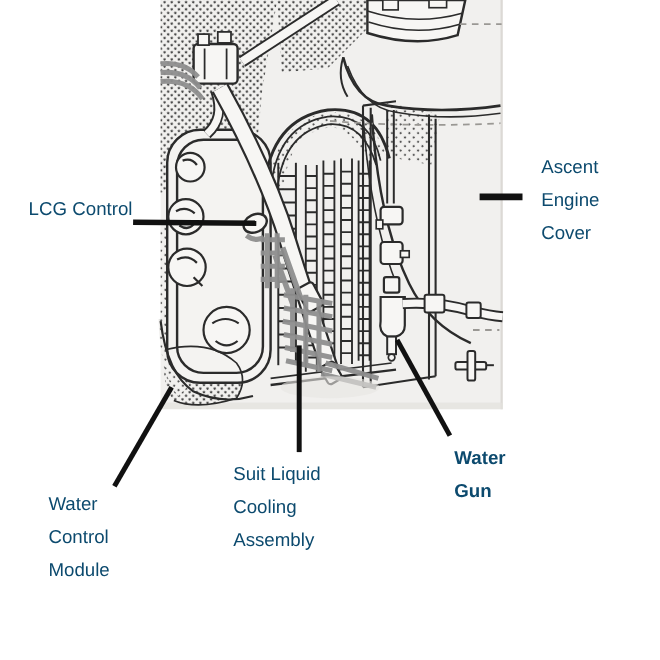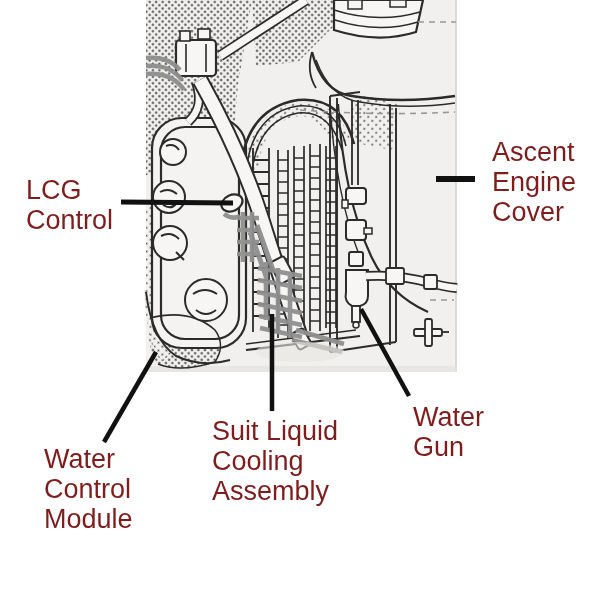--- a/index.html
+++ b/index.html
@@ -1,19 +1,19 @@
 <!DOCTYPE html>
 <html><head>
 <meta charset="utf-8">
 <style>
   html,body{margin:0;padding:0;background:#ffffff;}
   #stage{position:relative;width:600px;height:600px;background:#ffffff;overflow:hidden;
          font-family:"Liberation Sans", sans-serif;}
   #art{position:absolute;left:0;top:0;}
-  .callout{position:absolute;color:#7f1d1d;font-size:27px;line-height:30px;
+  .callout{position:absolute;color:#0c4a6e;font-size:17px;line-height:30px;
            font-family:"Liberation Sans", sans-serif;letter-spacing:0px;}
   .w90{width:95px;} .w100{width:100px;margin-left:12px;} .w130{width:135px;} .w80{width:85px;}
 </style>
 </head>
 <body>
 
 <div id="stage">
 
 <svg id="art" width="600" height="600" viewBox="0 0 600 600">
   <defs>
@@ -176,15 +176,15 @@
 </svg>
 
 <div class="callout w90" style="left:26px;top:175px;">LCG Control</div>
 
 <div class="callout w90" style="left:492px;top:137px;">Ascent Engine Cover</div>
 
 <div class="callout w100" style="left:32px;top:444px;">Water Control Module</div>
 
 <div class="callout w130" style="left:212px;top:416px;">Suit Liquid Cooling Assembly</div>
 
-<div class="callout w80" style="left:413px;top:402px;">Water Gun</div>
+<div class="callout w80" style="left:413px;top:402px;font-weight:bold;">Water Gun</div>
 
 </div>
 
 </body></html>

